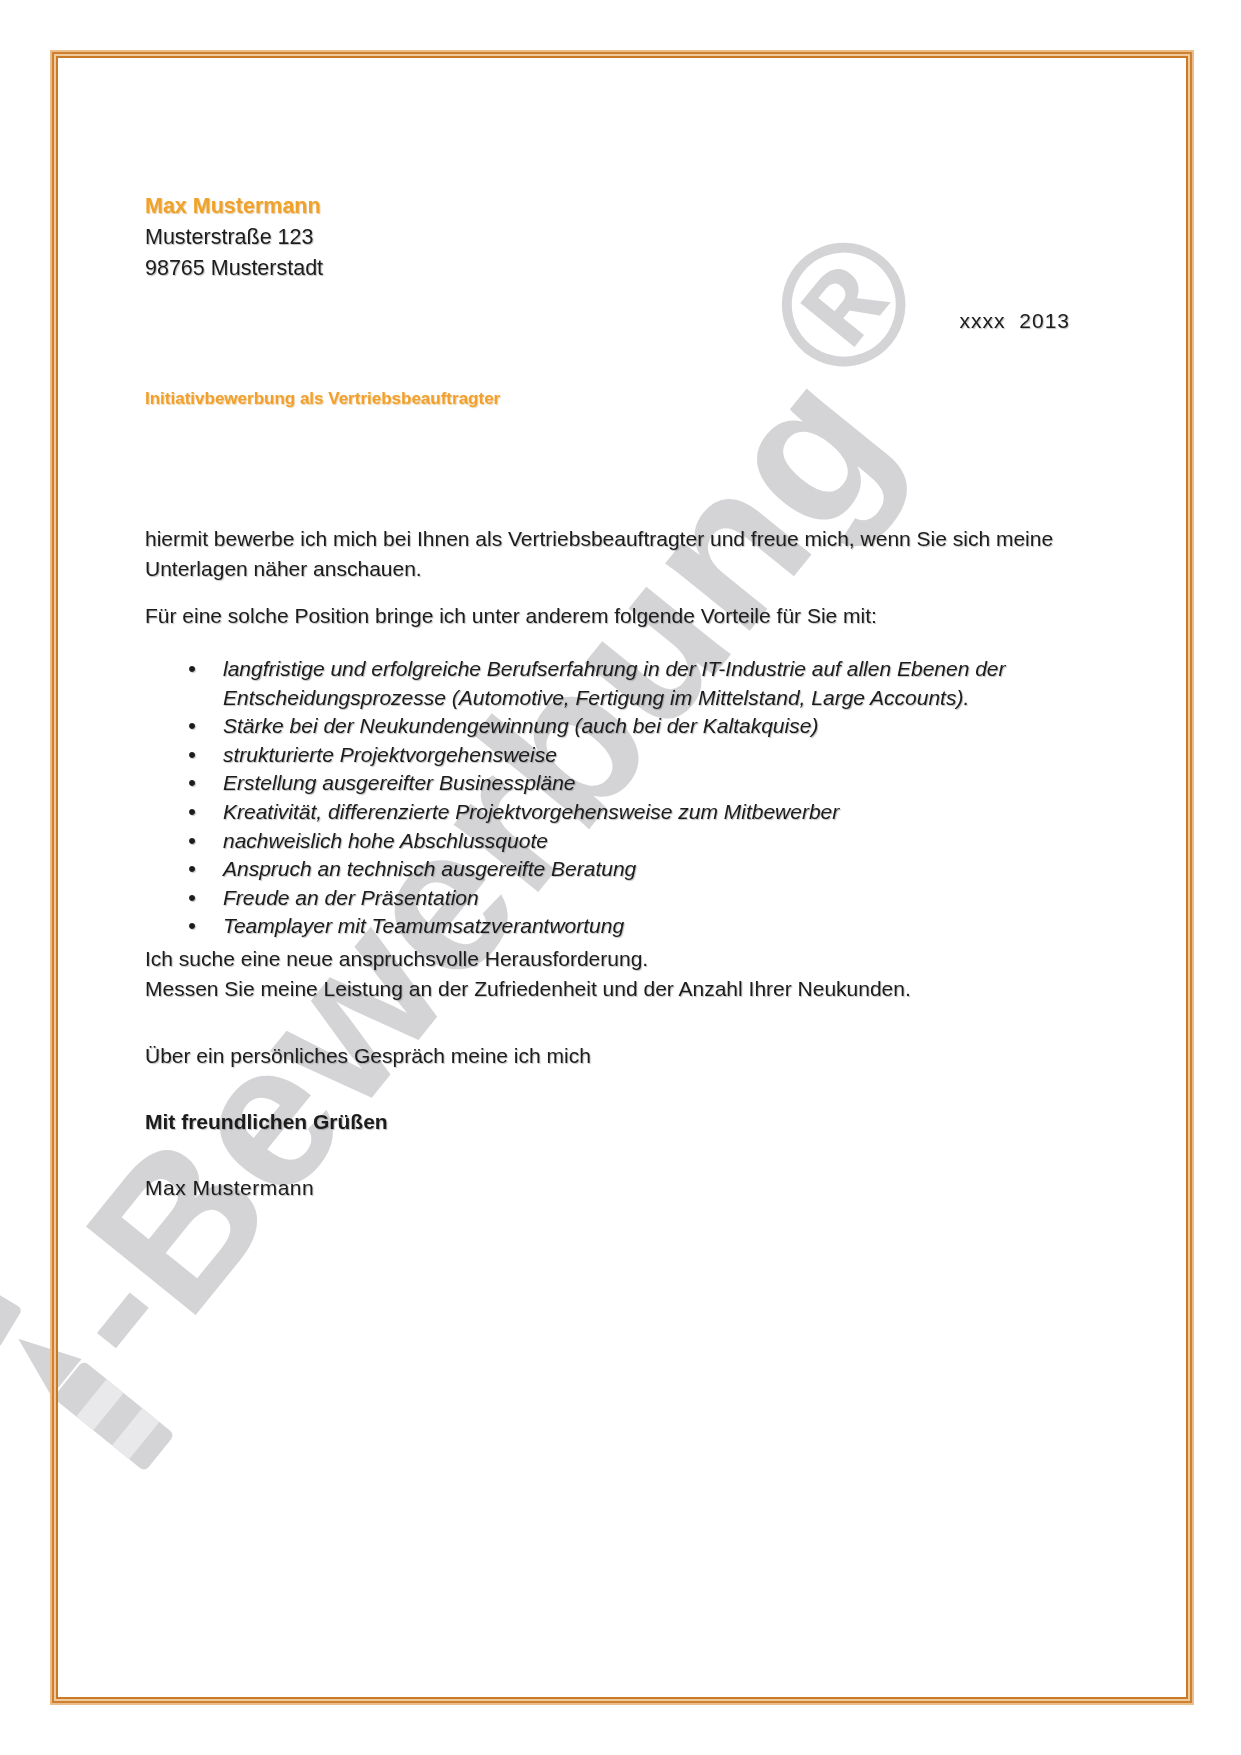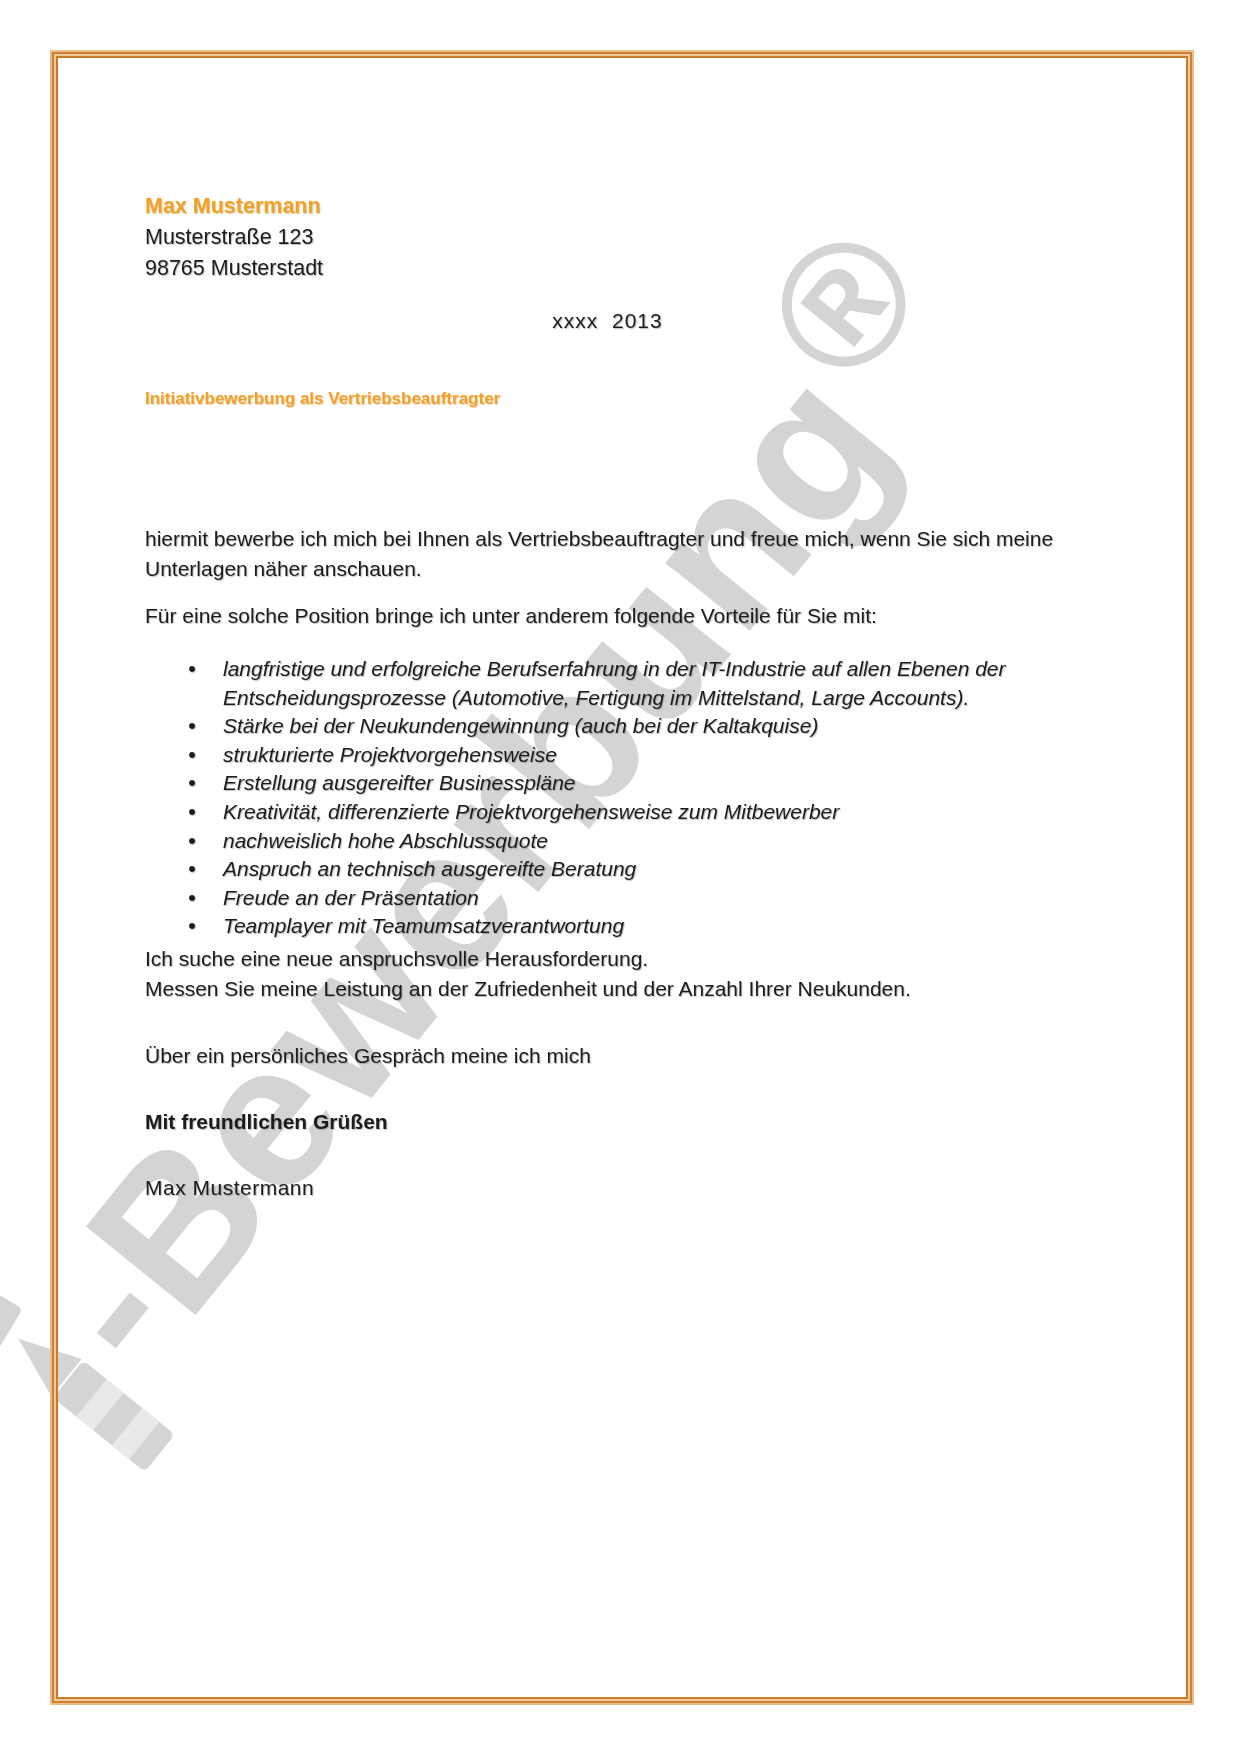--- a/index.html
+++ b/index.html
@@ -57,21 +57,21 @@
   .body-text {
     font-size: 21px;
     line-height: 30px;
     text-shadow: 1px 1px 1px rgba(110,110,110,0.45);
   }
 
   .sender       { top: 191px; line-height: 31px; font-size: 21.5px; }
   .sender-name  { color: #f0a32c; font-weight: bold;
                   text-shadow: 1px 1px 1px rgba(190,130,40,0.45); }
 
-  .dateline     { top: 306px; width: 925px; text-align: center;
+  .dateline     { top: 306px; width: 925px; text-align: right;
                   font-size: 21px; letter-spacing: 1px; }
 
   .subject      { top: 389px; color: #f2a02b; font-weight: bold; font-size: 17px;
                   text-shadow: 1px 1px 1px rgba(200,140,40,0.4); }
 
   .salutation   { top: 468px; }
   .p-intro      { top: 524px; }
   .p-lead       { top: 601px; }
 
   .benefits     { top: 655px; margin: 0; padding: 0; list-style: none; }

